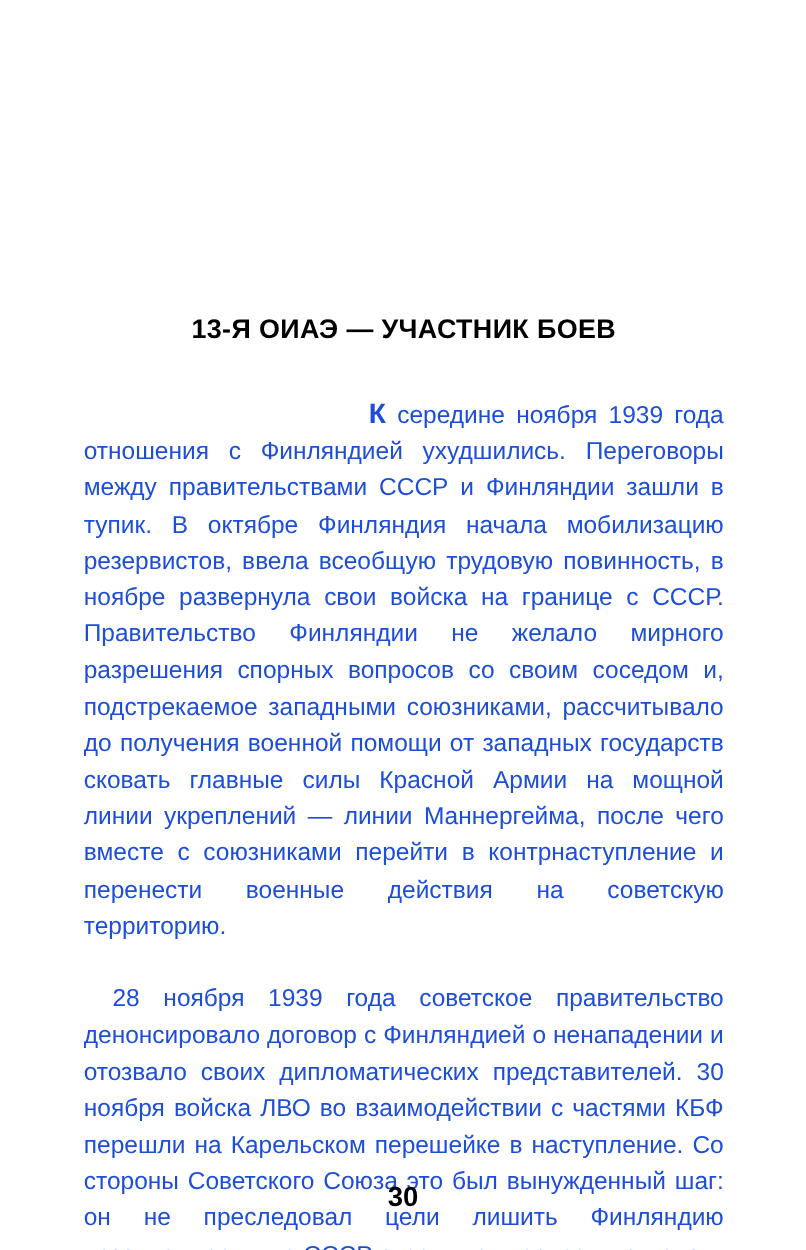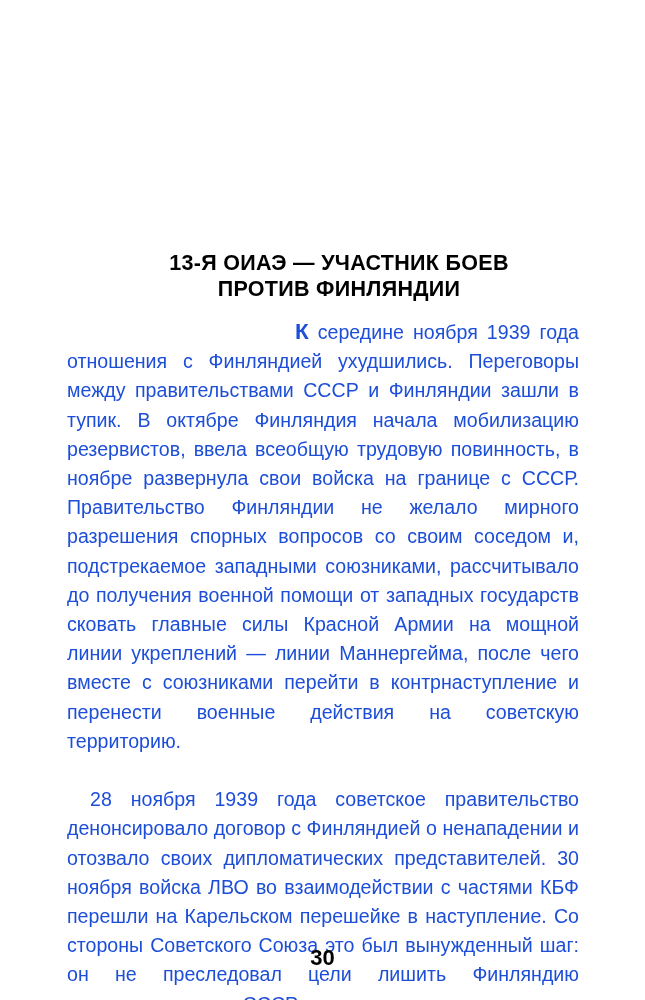--- a/index.html
+++ b/index.html
@@ -30,21 +30,21 @@
     top: 0;
     width: 512px;
   }
 
   
   .chapter-heading {
     margin: 0;
     padding: 0;
     position: absolute;
     top: 250px;
-    left: 16px;
+    left: 0;
     width: 512px;
     text-align: center;
     font-family: "Liberation Sans", sans-serif;
     font-weight: bold;
     font-size: 21.5px;
     line-height: 26px;
     letter-spacing: 0.3px;
     color: #000000;
     text-transform: uppercase;
   }
@@ -116,21 +116,20 @@
 </style>
 </head>
 <body>
 
 <div class="page">
 
   <div class="content">
 
     <h1 class="chapter-heading">
       <span class="hl">13-Я ОИАЭ — УЧАСТНИК БОЕВ</span>
-      <span class="hl">ПРОТИВ ФИНЛЯНДИИ</span>
     </h1>
 
     <div class="body-block">
 
       <p class="para para-first"><span class="lead-gap"></span><span class="dropcap">К</span><span> середине ноября 1939 года отношения с Финляндией ухудшились. Переговоры между правительствами СССР и Финляндии зашли в тупик. В октябре Финляндия начала мобилизацию резервистов, ввела всеобщую трудовую повинность, в ноябре развернула свои войска на границе с СССР. Правительство Финляндии не желало мирного разрешения спорных вопросов со своим соседом и, подстрекаемое западными союзниками, рассчитывало до получения военной помощи от западных государств сковать главные силы Красной Армии на мощной линии укреплений — линии Маннергейма, после чего вместе с союзниками перейти в контрнаступление и перенести военные действия на советскую территорию.</span></p>
 
       <p class="para para-indent">28 ноября 1939 года советское правительство денонсировало договор с Финляндией о ненападении и отозвало своих дипломатических представителей. 30 ноября войска ЛВО во взаимодействии с частями КБФ перешли на Карельском перешейке в наступление. Со стороны Советского Союза это был вынужденный шаг: он не преследовал цели лишить Финляндию независимости, но СССР стремился воспрепятствовать использованию Финляндии как плацдарма для антисоветской войны.</p>
 
     </div>
   </div>

